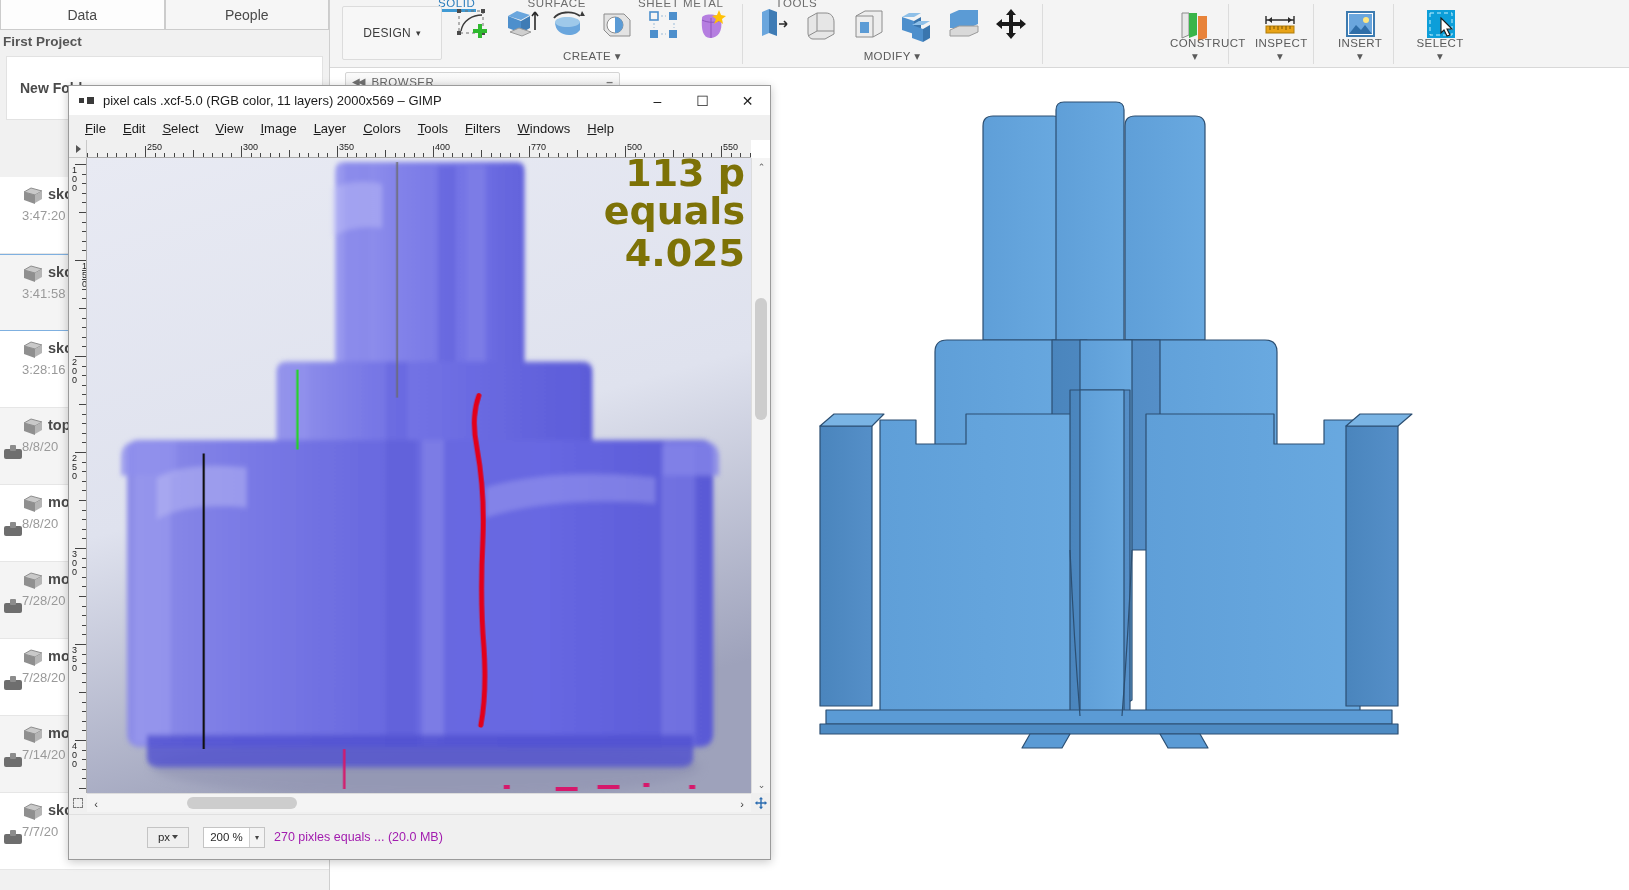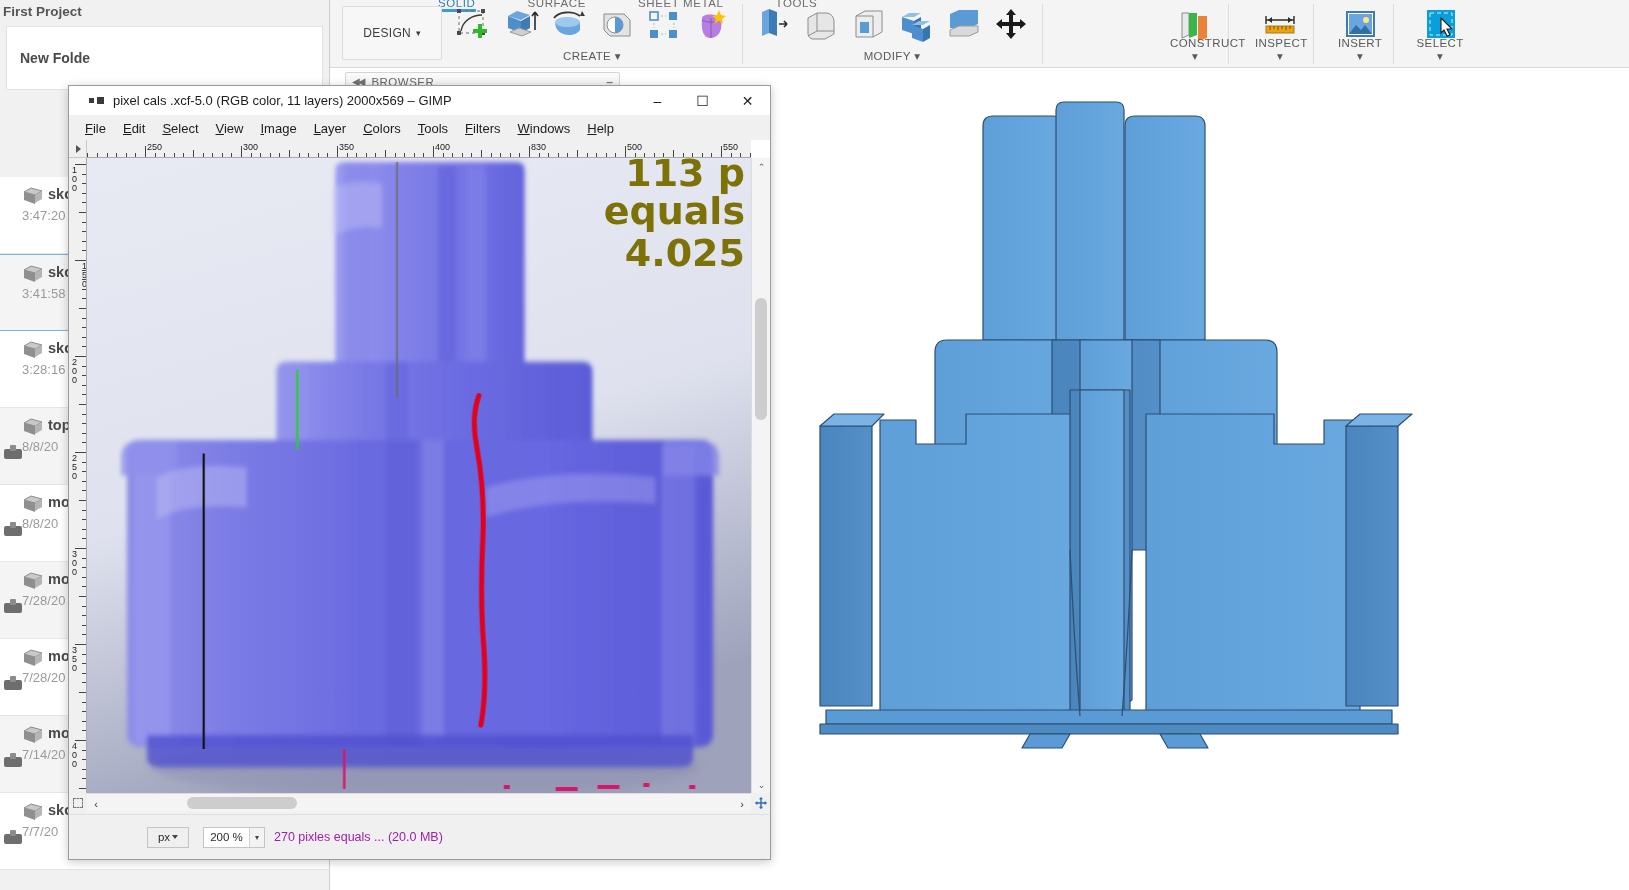--- a/index.html
+++ b/index.html
@@ -121,21 +121,21 @@
   #viewport { position: absolute; left: 780px; top: 90px; width: 700px; height: 700px; }
 
   
   #gimp {
     position: absolute; left: 68px; top: 85px; width: 703px; height: 775px;
     background: #f0f0f0; border: 1px solid #9b9b9b;
     box-shadow: 0 2px 9px rgba(0,0,0,.22);
   }
   #gimp-title {
     height: 30px; background: #ffffff; display: flex; align-items: center;
-    padding-left: 20px; border-bottom: 1px solid #f0f0f0;
+    padding-left: 10px; border-bottom: 1px solid #f0f0f0;
   }
   #gimp-title .wmico {
     width: 15px; height: 9px; margin-right: 9px;
     background:
       linear-gradient(#3a3a3a,#3a3a3a) 0 2px/5px 5px no-repeat,
       linear-gradient(#3a3a3a,#3a3a3a) 8px 1px/7px 7px no-repeat;
   }
   #gimp-title .ttxt { font-size: 13px; color: #1c1c1c; }
   .wbtns { margin-left: auto; display: flex; height: 30px; }
   .wbtn {
@@ -235,20 +235,28 @@
 </style>
 </head>
 <body>
 
 <div id="root">
 
   <div id="fusion-app">
 
     <div id="data-panel">
 
+      <div id="dp-tabs">
+        <div class="dp-tab active">
+          <span>Data</span>
+        </div>
+        <div class="dp-tab">
+          <span>People</span>
+        </div>
+      </div>
 
 
       <div id="dp-project">First Project</div>
 
       <div id="dp-newfolder-row">
         <span>New Folde</span>
       </div>
 
       <div id="dp-list">
           <div class="dp-item">
@@ -682,21 +690,21 @@
           <div class="rtick" style="left: 442px; bottom: 0px; width: 1px; height: 11px;"></div>
           <div class="rtick" style="left: 451.6px; bottom: 0px; width: 1px; height: 4px;"></div>
           <div class="rtick" style="left: 461.2px; bottom: 0px; width: 1px; height: 4px;"></div>
           <div class="rtick" style="left: 470.8px; bottom: 0px; width: 1px; height: 4px;"></div>
           <div class="rtick" style="left: 480.4px; bottom: 0px; width: 1px; height: 4px;"></div>
           <div class="rtick" style="left: 490px; bottom: 0px; width: 1px; height: 7px;"></div>
           <div class="rtick" style="left: 499.6px; bottom: 0px; width: 1px; height: 4px;"></div>
           <div class="rtick" style="left: 509.2px; bottom: 0px; width: 1px; height: 4px;"></div>
           <div class="rtick" style="left: 518.8px; bottom: 0px; width: 1px; height: 4px;"></div>
           <div class="rtick" style="left: 528.4px; bottom: 0px; width: 1px; height: 4px;"></div>
-          <div class="rlabel" style="left: 444px; top: 3px;">830</div>
+          <div class="rlabel" style="left: 444px; top: 3px;">770</div>
           <div class="rtick" style="left: 538px; bottom: 0px; width: 1px; height: 11px;"></div>
           <div class="rtick" style="left: 547.6px; bottom: 0px; width: 1px; height: 4px;"></div>
           <div class="rtick" style="left: 557.2px; bottom: 0px; width: 1px; height: 4px;"></div>
           <div class="rtick" style="left: 566.8px; bottom: 0px; width: 1px; height: 4px;"></div>
           <div class="rtick" style="left: 576.4px; bottom: 0px; width: 1px; height: 4px;"></div>
           <div class="rtick" style="left: 586px; bottom: 0px; width: 1px; height: 7px;"></div>
           <div class="rtick" style="left: 595.6px; bottom: 0px; width: 1px; height: 4px;"></div>
           <div class="rtick" style="left: 605.2px; bottom: 0px; width: 1px; height: 4px;"></div>
           <div class="rtick" style="left: 614.8px; bottom: 0px; width: 1px; height: 4px;"></div>
           <div class="rtick" style="left: 624.4px; bottom: 0px; width: 1px; height: 4px;"></div>

